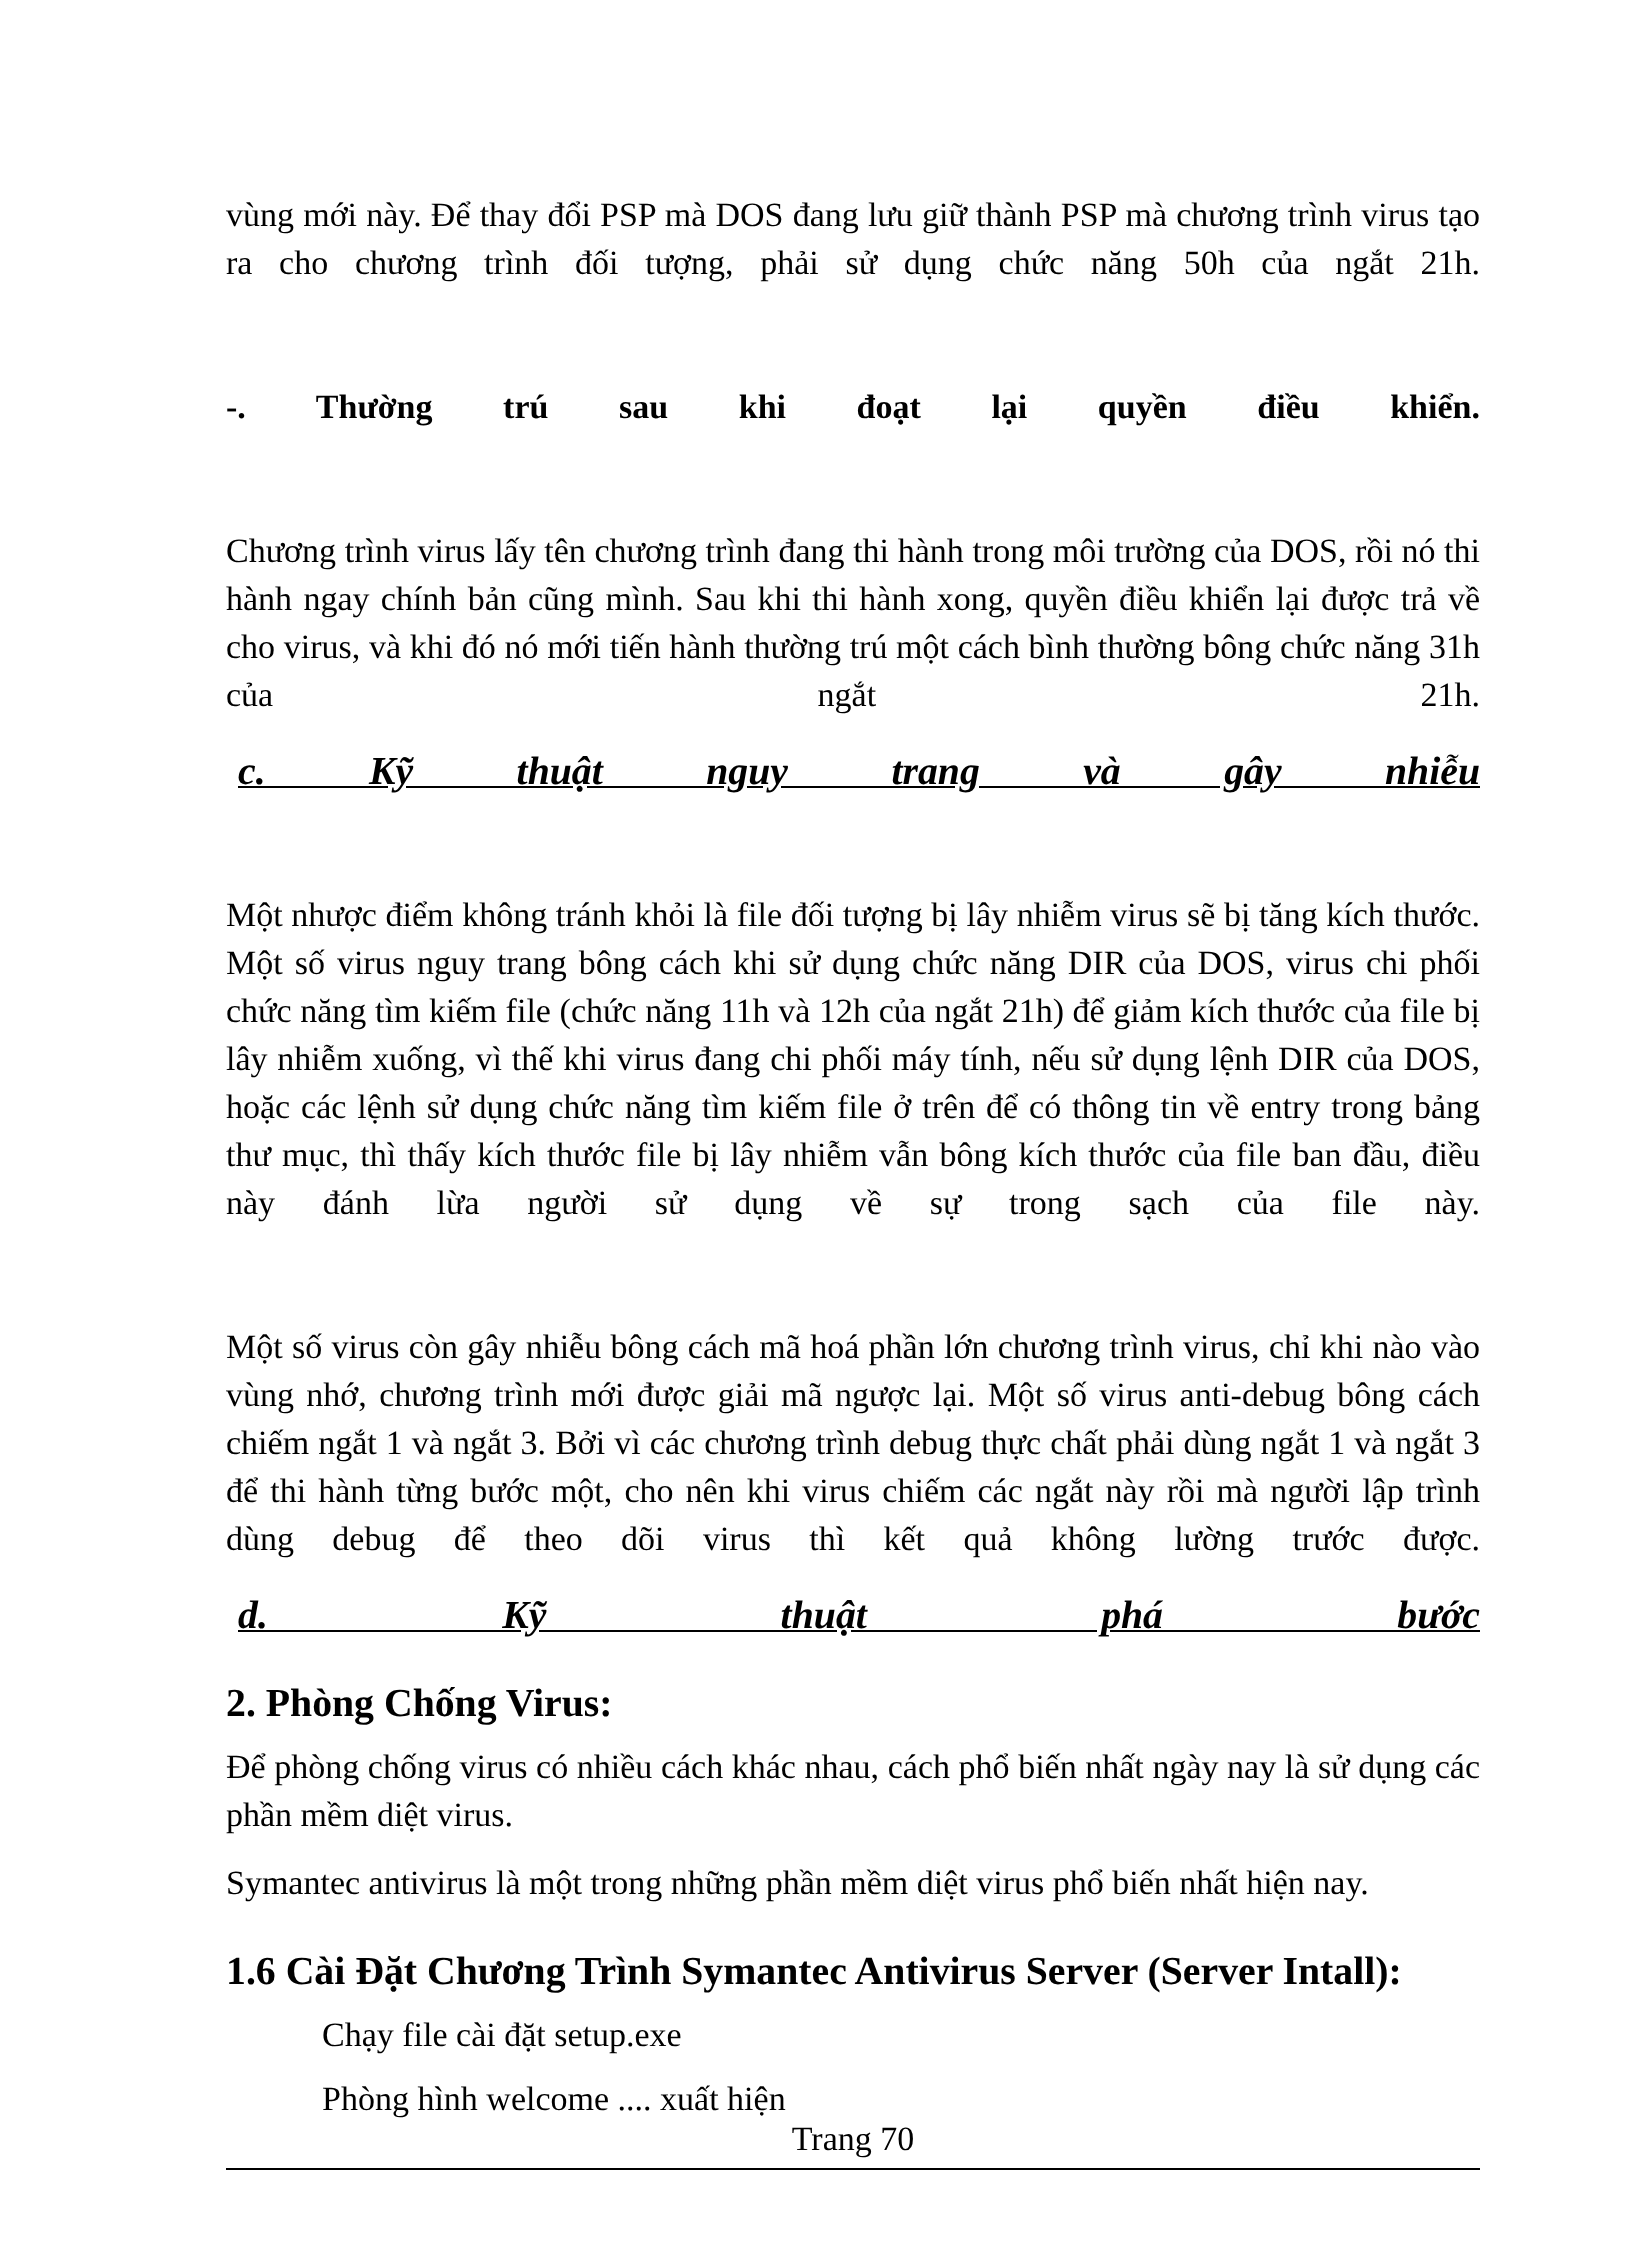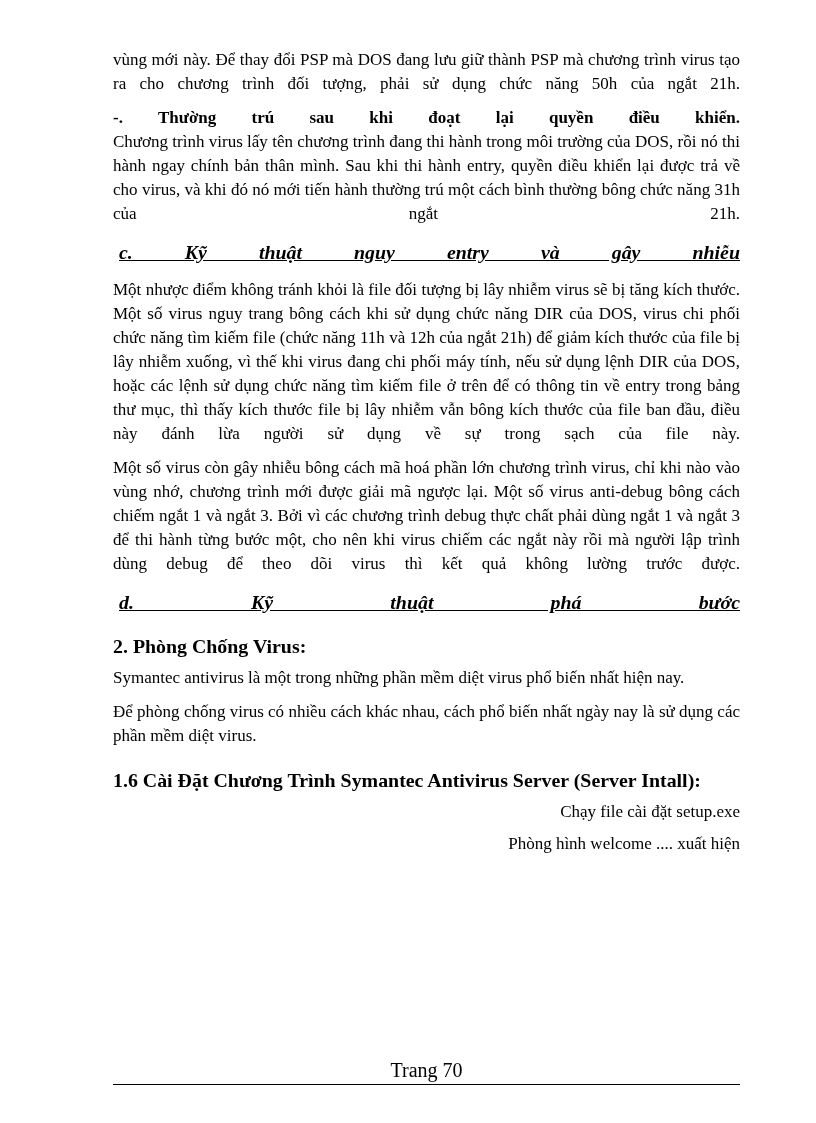--- a/index.html
+++ b/index.html
@@ -19,20 +19,21 @@
     box-sizing: border-box;
     padding: 48px 76px 0 113px;
     overflow: hidden;
   }
   .para {
     margin: 0 0 10px 0;
     text-align: justify;
   }
   .jlast {
     text-align-last: justify;
+    margin-top: 48px;
     -moz-text-align-last: justify;
   }
   .joined {
     margin-bottom: 0;
     font-weight: bold;
   }
   .heading-cd {
     margin: 14px 0 14px 0;
     padding-left: 6px;
     font-weight: bold;
@@ -43,64 +44,64 @@
     -moz-text-align-last: justify;
   }
   .heading-bold {
     margin: 20px 0 8px 0;
     font-weight: bold;
     text-align: left;
   }
   .step {
     margin: 0 0 8px 0;
     padding-left: 48px;
-    text-align: right;
+    text-align: left;
   }
   .footer {
     position: absolute;
     left: 113px;
     right: 76px;
     bottom: 38px;
   }
   .footer-text {
     text-align: center;
-    font-size: 20px;
+    font-size: 17px;
     line-height: 22px;
     margin-bottom: 3px;
   }
   .footer-rule {
     border-top: 1.5px solid #000000;
     height: 0;
   }
 </style>
 </head>
 <body>
 
 <div class="page">
 
   <p class="para jlast">vùng mới này. Để thay đổi PSP mà DOS đang lưu giữ thành PSP mà chương trình virus tạo ra cho chương trình đối tượng, phải sử dụng chức năng 50h của ngắt 21h.</p>
 
   <p class="para jlast joined">-. Thường trú sau khi đoạt lại quyền điều khiển.</p>
 
-  <p class="para jlast">Chương trình virus lấy tên chương trình đang thi hành trong môi trường của DOS, rồi nó thi hành ngay chính bản thân mình. Sau khi thi hành entry, quyền điều khiển lại được trả về cho virus, và khi đó nó mới tiến hành thường trú một cách bình thường bông chức năng 31h của ngắt 21h.</p>
+  <p class="para jlast">Chương trình virus lấy tên chương trình đang thi hành trong môi trường của DOS, rồi nó thi hành ngay chính bản cũng mình. Sau khi thi hành xong, quyền điều khiển lại được trả về cho virus, và khi đó nó mới tiến hành thường trú một cách bình thường bông chức năng 31h của ngắt 21h.</p>
 
-  <h3 class="heading-cd">c. Kỹ thuật nguy entry và gây nhiễu</h3>
+  <h3 class="heading-cd">c. Kỹ thuật nguy trang và gây nhiễu</h3>
 
   <p class="para jlast">Một nhược điểm không tránh khỏi là file đối tượng bị lây nhiễm virus sẽ bị tăng kích thước. Một số virus nguy trang bông cách khi sử dụng chức năng DIR của DOS, virus chi phối chức năng tìm kiếm file (chức năng 11h và 12h của ngắt 21h) để giảm kích thước của file bị lây nhiễm xuống, vì thế khi virus đang chi phối máy tính, nếu sử dụng lệnh DIR của DOS, hoặc các lệnh sử dụng chức năng tìm kiếm file ở trên để có thông tin về entry trong bảng thư mục, thì thấy kích thước file bị lây nhiễm vẫn bông kích thước của file ban đầu, điều này đánh lừa người sử dụng về sự trong sạch của file này.</p>
 
   <p class="para jlast">Một số virus còn gây nhiễu bông cách mã hoá phần lớn chương trình virus, chỉ khi nào vào vùng nhớ, chương trình mới được giải mã ngược lại. Một số virus anti-debug bông cách chiếm ngắt 1 và ngắt 3. Bởi vì các chương trình debug thực chất phải dùng ngắt 1 và ngắt 3 để thi hành từng bước một, cho nên khi virus chiếm các ngắt này rồi mà người lập trình dùng debug để theo dõi virus thì kết quả không lường trước được.</p>
 
   <h3 class="heading-cd">d. Kỹ thuật phá bước</h3>
 
 
   <h3 class="heading-bold">2. Phòng Chống Virus:</h3>
 
+  <p class="para">Để phòng chống virus có nhiều cách khác nhau, cách phổ biến nhất ngày nay là sử dụng các phần mềm diệt virus.</p>
+
   <p class="para">Symantec antivirus là một trong những phần mềm diệt virus phổ biến nhất hiện nay.</p>
-
-  <p class="para">Để phòng chống virus có nhiều cách khác nhau, cách phổ biến nhất ngày nay là sử dụng các phần mềm diệt virus.</p>
 
   <h3 class="heading-bold">1.6 Cài Đặt Chương Trình Symantec Antivirus Server (Server Intall):</h3>
 
   <p class="step">Chạy file cài đặt setup.exe</p>
 
   <p class="step">Phòng hình welcome .... xuất hiện</p>
 
   <div class="footer">
     <div class="footer-text">Trang 70</div>
     <div class="footer-rule"></div>

